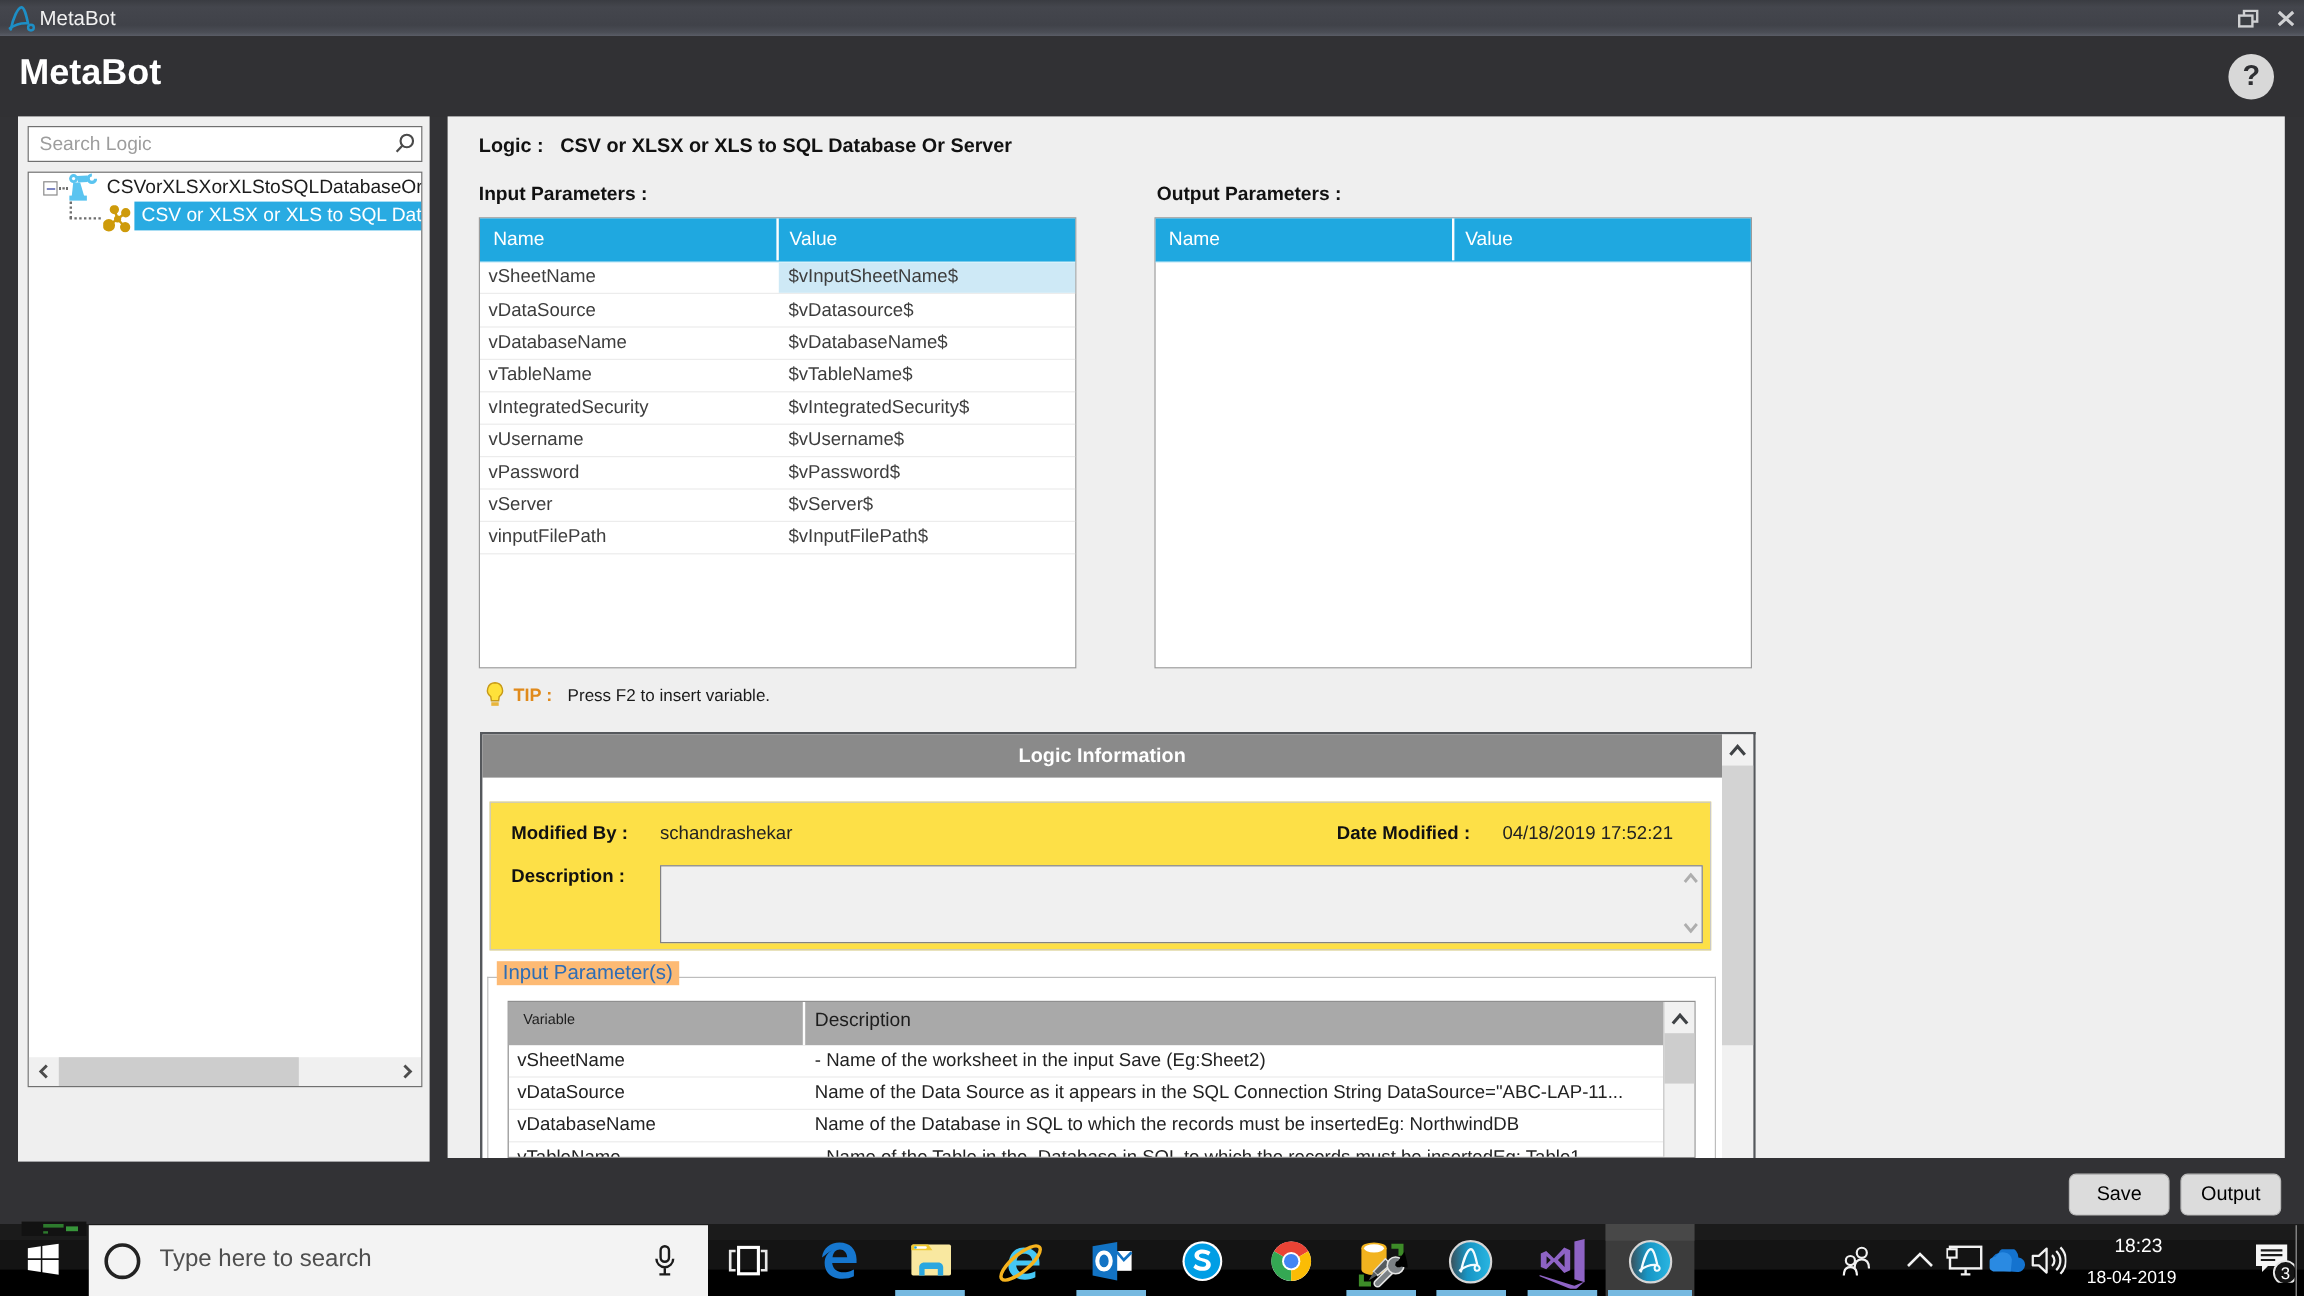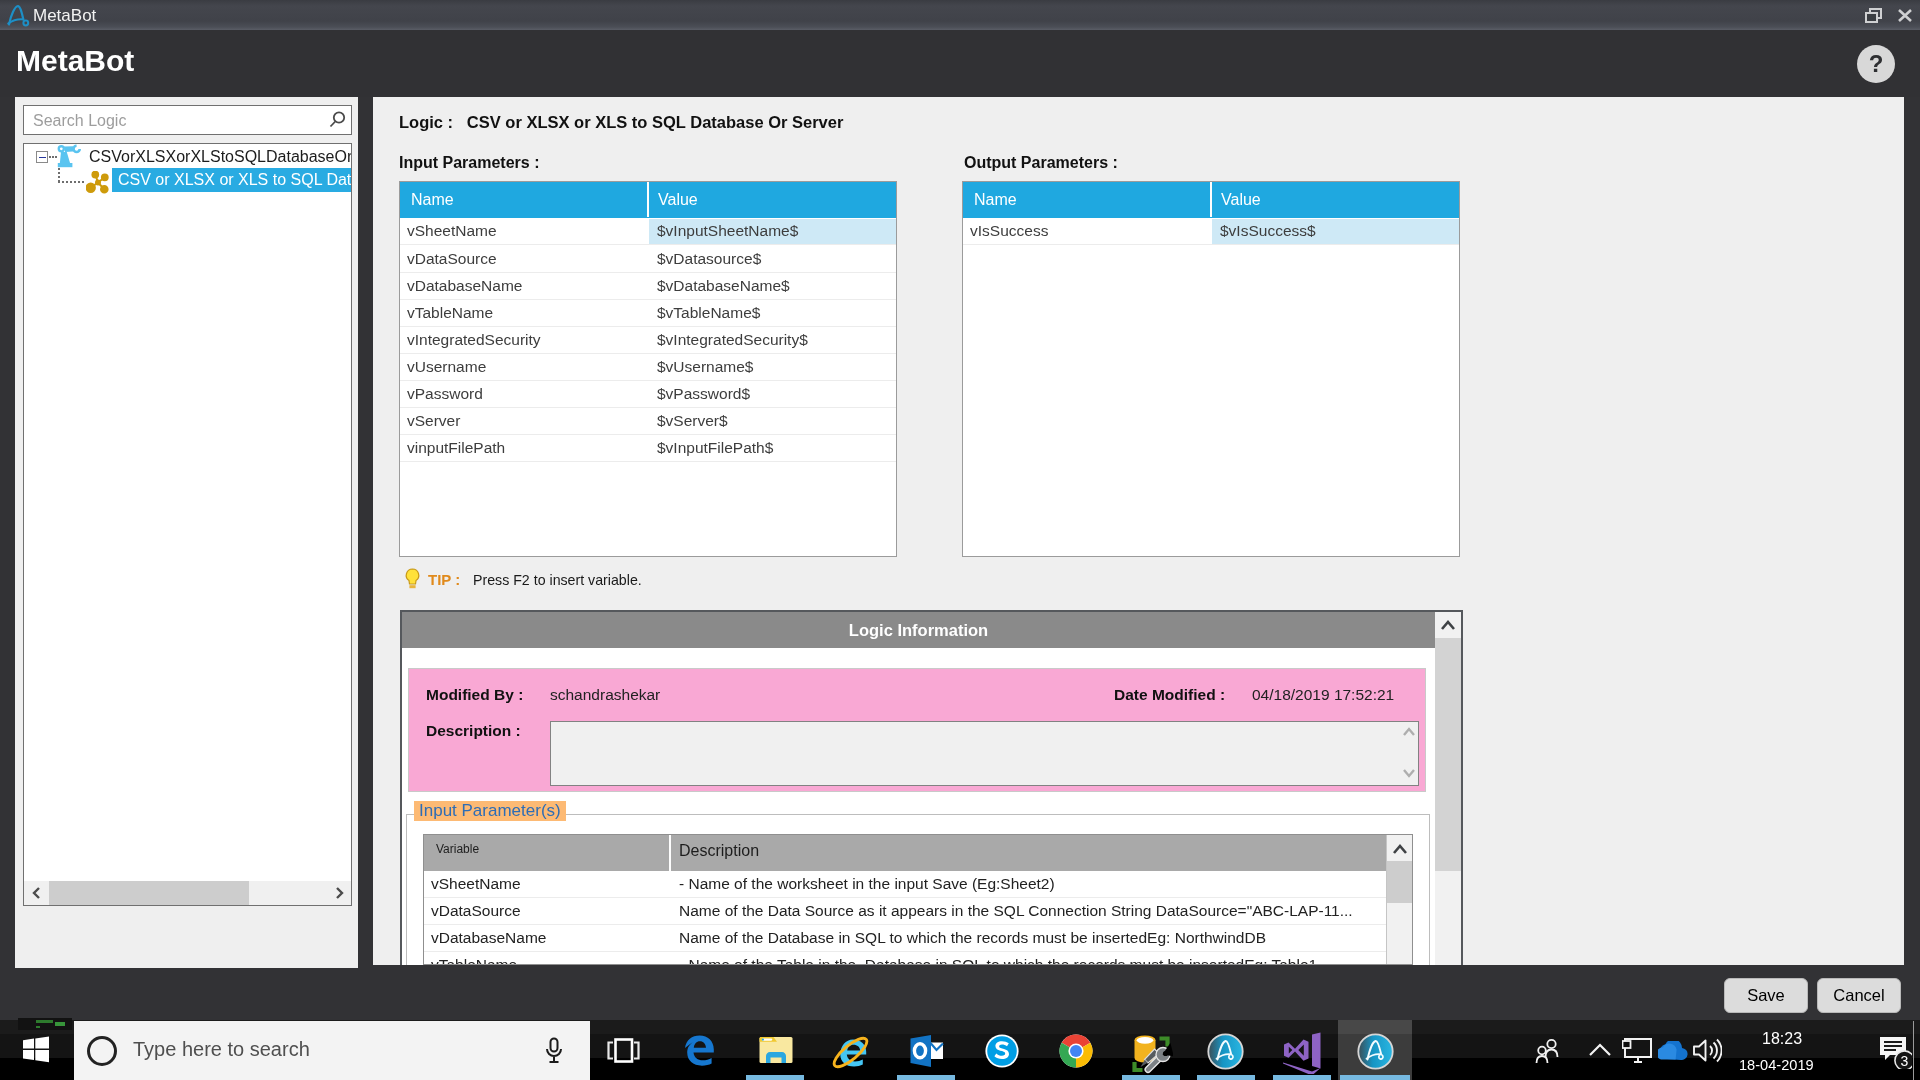--- a/index.html
+++ b/index.html
@@ -181,45 +181,40 @@
         <span style="left:257px;">$vInputFilePath$</span>
       </div>
   </div>
 
   <div class="ptable" style="left:589px;">
     <div class="phead">
       <span class="c1" style="left:11px;">Name</span>
       <span class="c2" style="left:258px;">Value</span>
       <div class="pdiv" style="left:247px;"></div>
     </div>
-    <div class="prow" style="top:35px;">
-      <span style="left:7px;">vIsSuccess</span>
-      <div class="abs" style="left:249px;top:0;width:247px;height:27px;background:#cee9f6;"></div>
-      <span style="left:257px;">$vIsSuccess$</span>
-    </div>
   </div>
 
   <svg class="abs" style="left:31px;top:471px" width="17" height="22" viewBox="0 0 17 22">
     <path d="M8.5 1 A6.3 6.3 0 0 1 12 12.5 L11.5 16 L5.5 16 L5 12.5 A6.3 6.3 0 0 1 8.5 1 Z" fill="#ffe13a" stroke="#c89a18" stroke-width="1.2"></path>
     <rect x="5.4" y="17.2" width="6.2" height="3" fill="#e8b53c"></rect>
   </svg>
   <span class="abs" style="left:55px;top:474px;font-size:15px;font-weight:bold;color:#e08a1c;">TIP :</span>
   <span class="abs" style="left:100px;top:475px;font-size:14.2px;color:#1a1a1a;">Press F2 to insert variable.</span>
 
   <div id="logicinfo" class="abs">
     <div class="abs" style="left:0;top:0;width:1033px;height:36px;background:#8a8a8a;color:#fff;font-weight:bold;font-size:16.5px;text-align:center;line-height:36px;">Logic Information</div>
 
     <div class="abs" style="left:1033px;top:0;width:26px;height:353px;background:#f1f1f1;">
       <svg class="abs" style="left:5px;top:7px" width="16" height="12" viewBox="0 0 16 12">
           <path d="M2 10 L8 3 L14 10" fill="none" stroke="#3f4245" stroke-width="2.6"></path>
         </svg>
       <div class="abs" style="left:0;top:26px;width:26px;height:233px;background:#d3d3d3;"></div>
     </div>
 
-    <div class="abs" style="left:6px;top:56px;width:1018px;height:124px;border:1px solid #c9c9c9;background:#f9a8d4;">
+    <div class="abs" style="left:6px;top:56px;width:1018px;height:124px;border:1px solid #c9c9c9;background:#fde047;">
       <span class="abs" style="left:17px;top:17px;font-size:15.5px;font-weight:bold;color:#111;">Modified By :</span>
       <span class="abs" style="left:141px;top:17px;font-size:15.5px;color:#222;">schandrashekar</span>
       <span class="abs" style="left:705px;top:17px;font-size:15.5px;font-weight:bold;color:#111;">Date Modified :</span>
       <span class="abs" style="left:843px;top:17px;font-size:15.5px;color:#222;">04/18/2019 17:52:21</span>
       <span class="abs" style="left:17px;top:53px;font-size:15.5px;font-weight:bold;color:#111;">Description :</span>
       <div class="abs" style="left:141px;top:52px;width:869px;height:65px;background:#f0f0f0;border:1px solid #828282;">
         <svg class="abs" style="left:851px;top:5px" width="14" height="10" viewBox="0 0 14 10">
             <path d="M2 8 L7 2 L12 8" fill="none" stroke="#aeaeae" stroke-width="2.4"></path>
           </svg>
         <svg class="abs" style="left:851px;top:46px" width="14" height="10" viewBox="0 0 14 10">
@@ -258,21 +253,21 @@
         <svg class="abs" style="left:5px;top:8px" width="16" height="12" viewBox="0 0 16 12">
             <path d="M2 10 L8 3 L14 10" fill="none" stroke="#3f4245" stroke-width="2.6"></path>
           </svg>
         <div class="abs" style="left:0;top:26px;width:26px;height:42px;background:#cdcdcd;"></div>
       </div>
     </div>
   </div>
 </div>
 
 <div class="wbtn" style="left:1724px;">Save</div>
-<div class="wbtn" style="left:1817px;">Cancel</div>
+<div class="wbtn" style="left:1817px;">Output</div>
 
 <div class="abs" style="left:18px;top:1018px;width:54px;height:12px;background:#121212;z-index:5;">
   <div class="abs" style="left:18px;top:2px;width:17px;height:3px;background:#2d7a2d;"></div>
   <div class="abs" style="left:37px;top:4px;width:10px;height:4px;background:#37953a;"></div>
   <div class="abs" style="left:18px;top:8px;width:4px;height:2px;background:#2d7a2d;"></div>
 </div>
 
 <div id="taskbar" class="abs">
   <div id="tb-band1" class="abs"></div>
   <div id="tb-band2" class="abs"></div>

